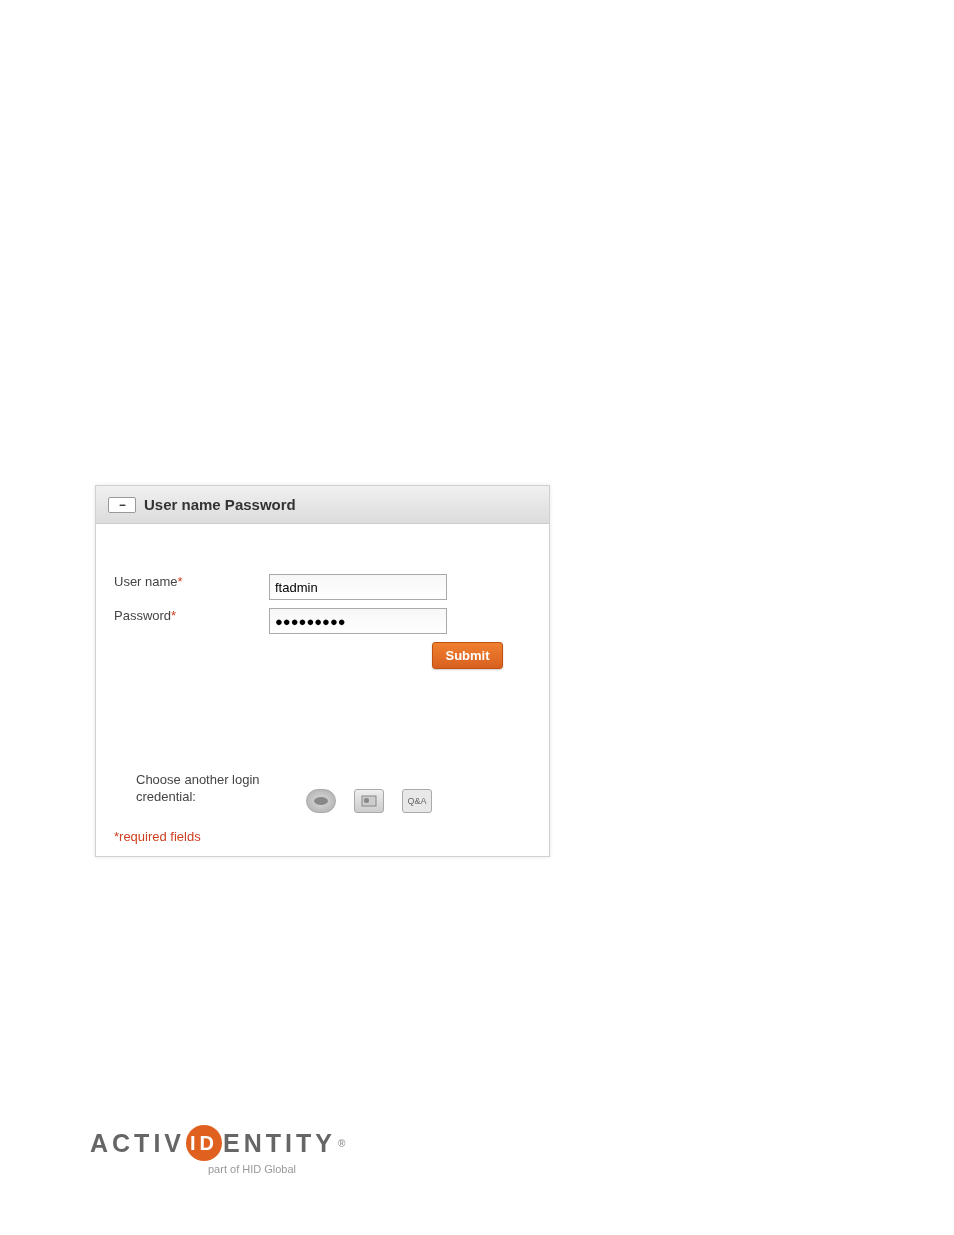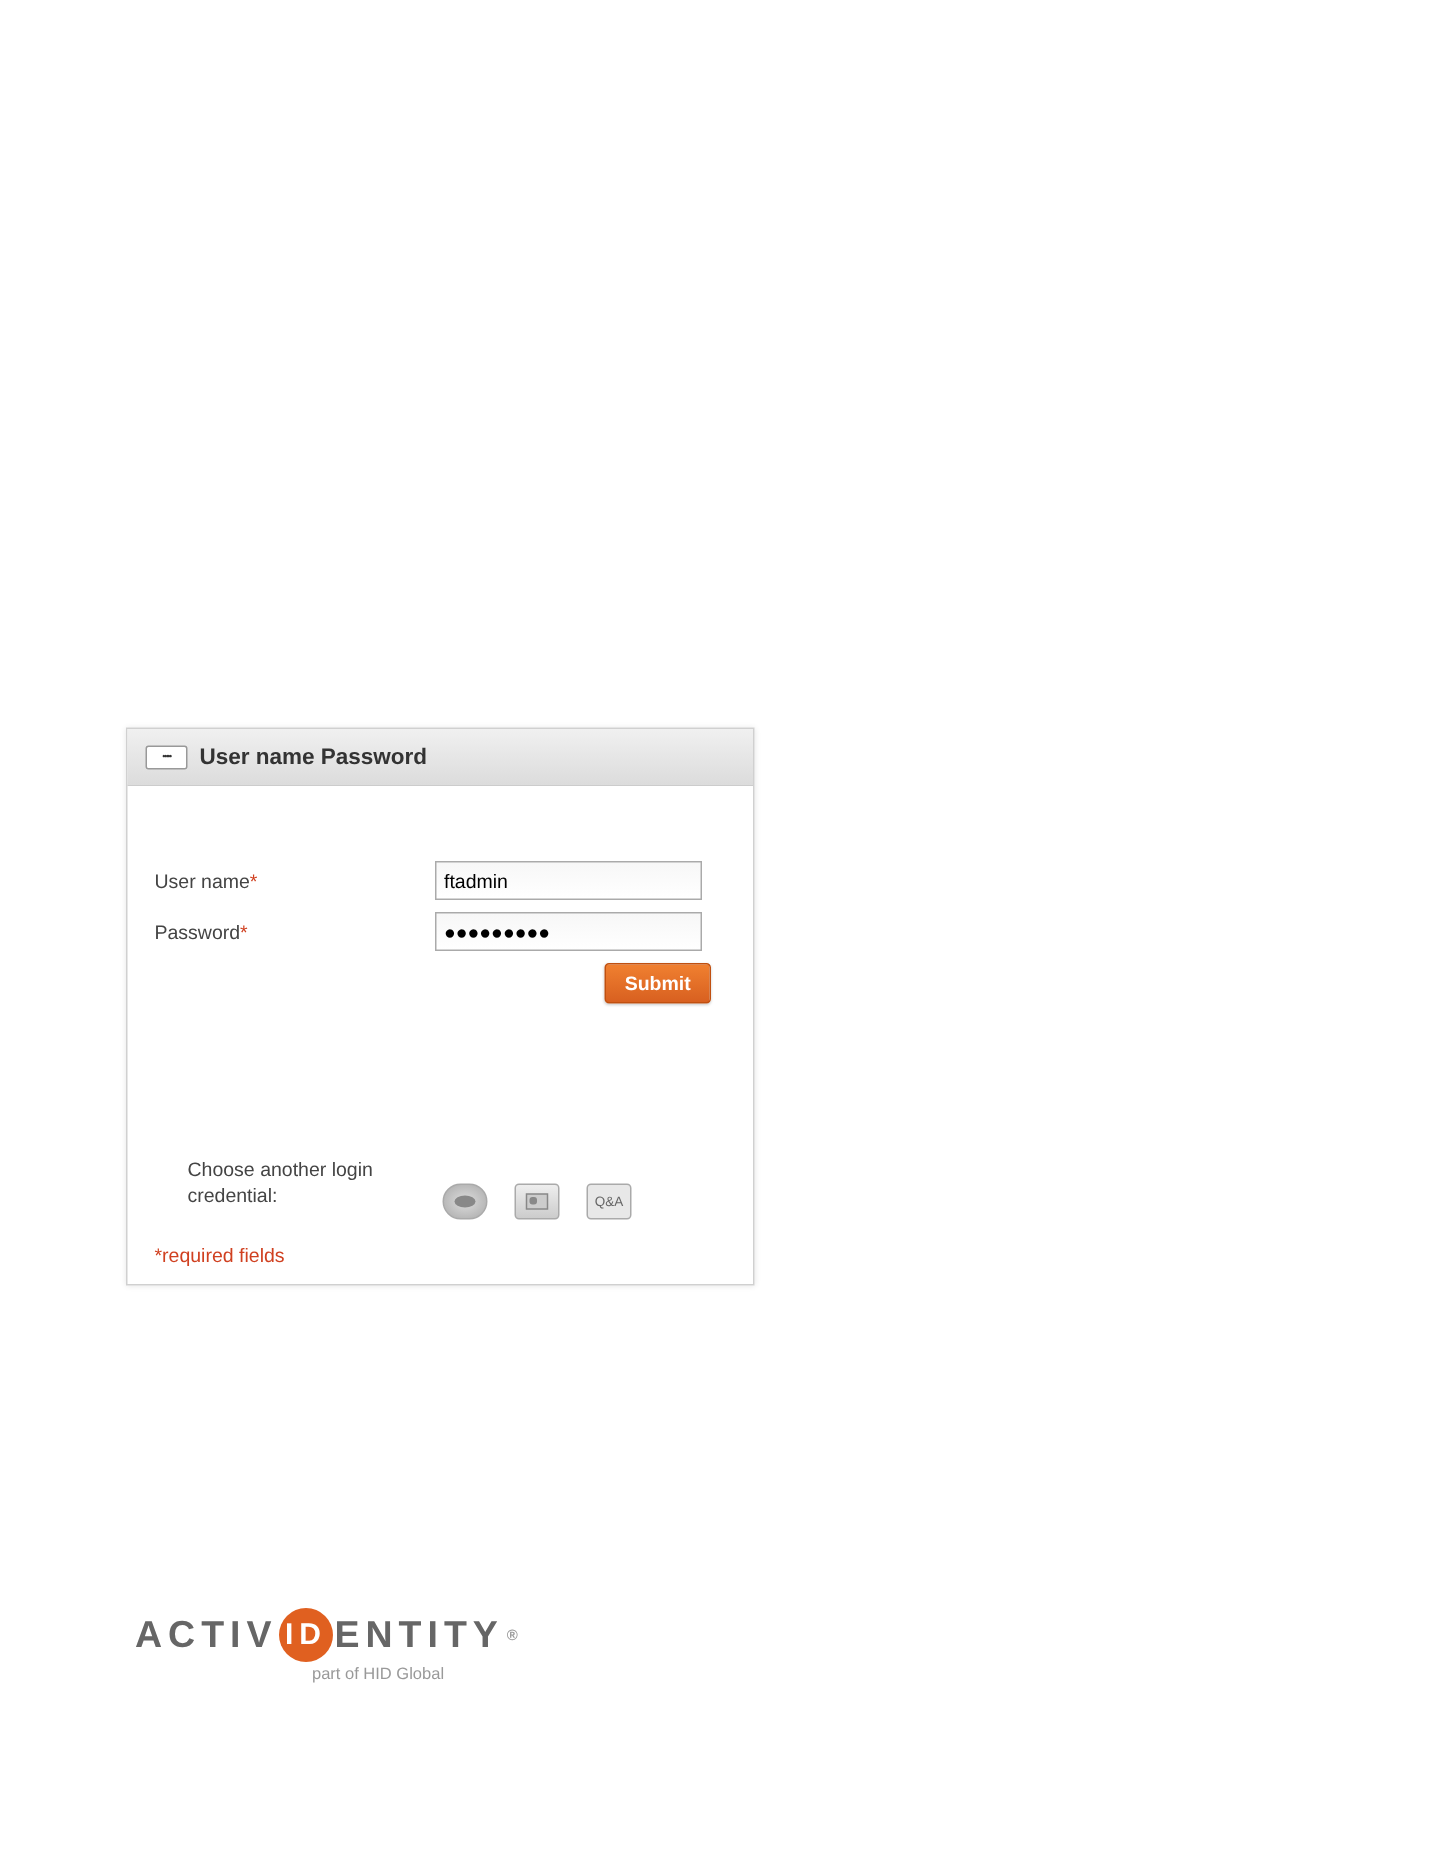--- a/index.html
+++ b/index.html
@@ -7,23 +7,23 @@
       width: 954px;
       height: 1235px;
       background: #fff;
       font-family: Arial, Helvetica, sans-serif;
       font-size: 13px;
       color: #444;
       position: relative;
     }
     .login-panel {
       position: absolute;
-      left: 84px;
+      left: 95px;
       top: 485px;
-      width: 419px;
+      width: 455px;
       background: #fff;
       border: 1px solid #d0d0d0;
       box-shadow: 0 0 4px rgba(0,0,0,0.1);
     }
     .panel-header {
       background: linear-gradient(#f0f0f0, #dcdcdc);
       border-bottom: 1px solid #ccc;
       padding: 10px 12px;
       display: flex;
       align-items: center;
@@ -45,23 +45,21 @@
     .panel-title {
       font-weight: bold;
       font-size: 15px;
       color: #333;
     }
     .panel-body {
       padding: 50px 18px 12px 18px;
     }
     .form-row {
       display: flex;
-      align-items: center;
       margin-bottom: 8px;
-      gap: 32px;
     }
     .form-label {
       width: 155px;
       font-size: 13px;
       color: #444;
     }
     .required {
       color: #d04020;
     }
     .form-input {
@@ -127,21 +125,21 @@
       background: linear-gradient(#eee, #ccc);
     }
     .required-note {
       margin-top: 16px;
       font-size: 13px;
       color: #d04020;
     }
     .logo {
       position: absolute;
       left: 90px;
-      top: 1072px;
+      top: 1125px;
     }
     .logo-main {
       font-size: 25px;
       font-weight: bold;
       letter-spacing: 4px;
       color: #666;
       display: flex;
       align-items: center;
     }
     .logo-circle {

